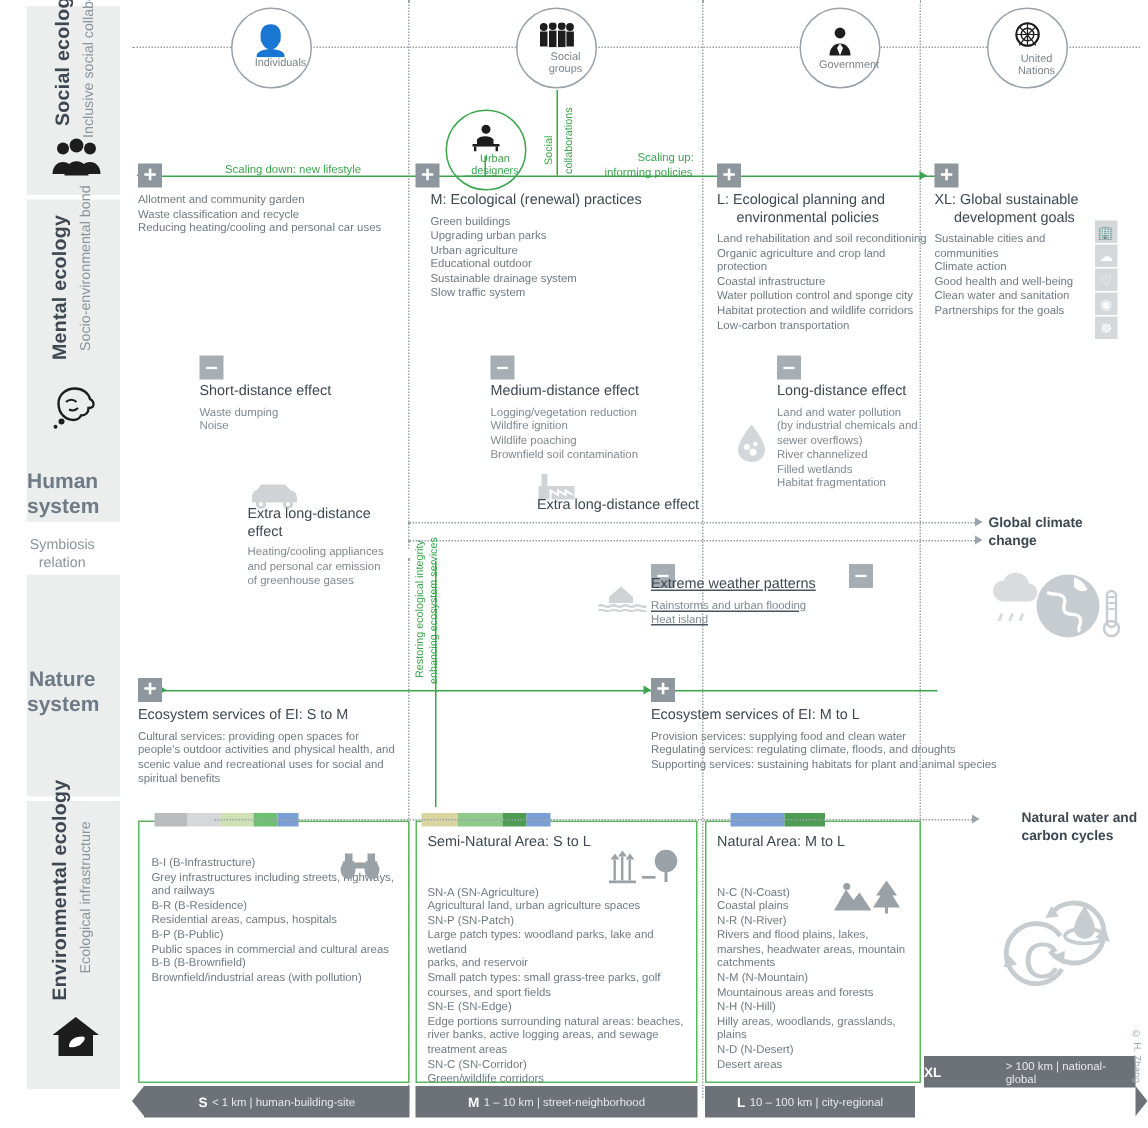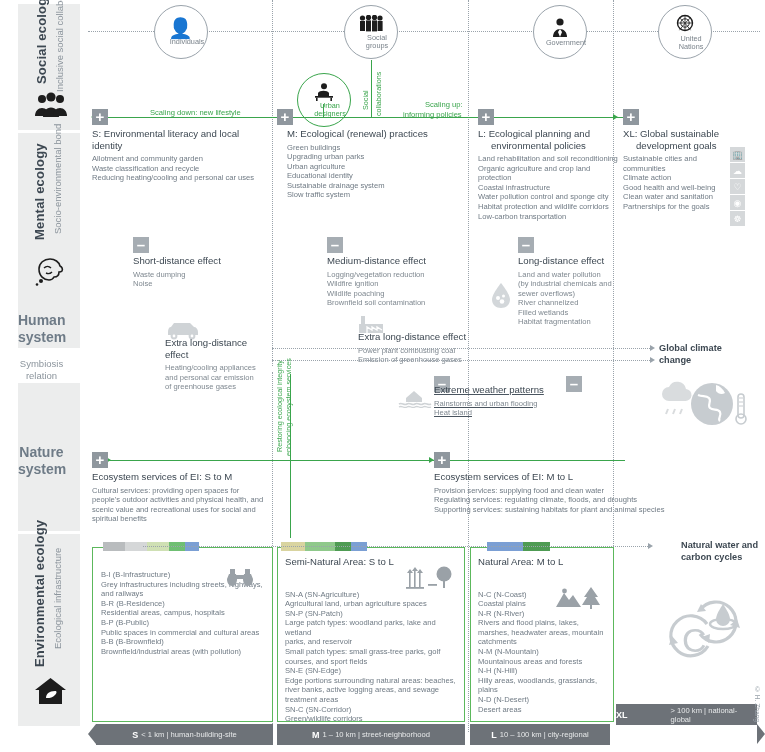--- a/index.html
+++ b/index.html
@@ -213,36 +213,35 @@
 
   <div class="hgreen" style="left:96px;top:117px;width:538px;"></div>
   <div class="arrowhead ah-left" style="left:91px;top:114px;"></div>
   <div class="arrowhead ah-right" style="left:613px;top:114px;"></div>
   <div class="glabel" style="left:150px;top:108px;">Scaling down: new lifestyle</div>
   <div class="glabel" style="left:425px;top:100px;">Scaling up:</div>
   <div class="glabel" style="left:403px;top:110px;">informing policies</div>
 
   <div class="badge plus" style="left:92px;top:109px;">+</div>
   <div class="blk" style="left:92px;top:128px;width:178px;">
-    <h3>S: Environmental literacy and local identity</h3>
     <ul>
       <li>Allotment and community garden</li>
       <li>Waste classification and recycle</li>
       <li>Reducing heating/cooling and personal car uses</li>
     </ul>
   </div>
 
   <div class="badge plus" style="left:277px;top:109px;">+</div>
   <div class="blk" style="left:287px;top:128px;width:178px;">
     <h3>M: Ecological (renewal) practices</h3>
     <ul>
       <li>Green buildings</li>
       <li>Upgrading urban parks</li>
       <li>Urban agriculture</li>
-      <li>Educational identity</li>
+      <li>Educational outdoor</li>
       <li>Sustainable drainage system</li>
       <li>Slow traffic system</li>
     </ul>
   </div>
 
   <div class="badge plus" style="left:478px;top:109px;">+</div>
   <div class="blk" style="left:478px;top:128px;width:142px;">
     <h3 style="text-indent:0;">L: Ecological planning and<br><span style="padding-left:13px;">environmental policies</span></h3>
     <ul>
       <li>Land rehabilitation and soil reconditioning</li>
@@ -327,24 +326,20 @@
     </ul>
   </div>
 
   <svg style="position:absolute;left:358px;top:312px;" width="26" height="22" viewBox="0 0 26 22">
     <rect x="1" y="12" width="24" height="9" fill="#cfd3d6"></rect>
     <rect x="3" y="4" width="4" height="8" fill="#cfd3d6"></rect>
     <path d="M9 21v-6l5 3v-3l5 3v-3l5 3" fill="none" stroke="#fff" stroke-width="1.3"></path>
   </svg>
   <div class="blk neg" style="left:358px;top:331px;width:125px;">
     <h3>Extra long-distance effect</h3>
-    <ul>
-      <li>Power plant combusting coal</li>
-      <li>Emission of greenhouse gases</li>
-    </ul>
   </div>
 
   <div class="hdot" style="left:272px;top:348px;width:378px;"></div>
   <div class="hdot" style="left:272px;top:360px;width:378px;"></div>
   <div class="arrowhead ah-rg" style="left:650px;top:345px;"></div>
   <div class="arrowhead ah-rg" style="left:650px;top:357px;"></div>
   <div class="rlabel" style="left:659px;top:343px;">
     <span>Global climate</span><br>
     <span>change</span>
   </div>

